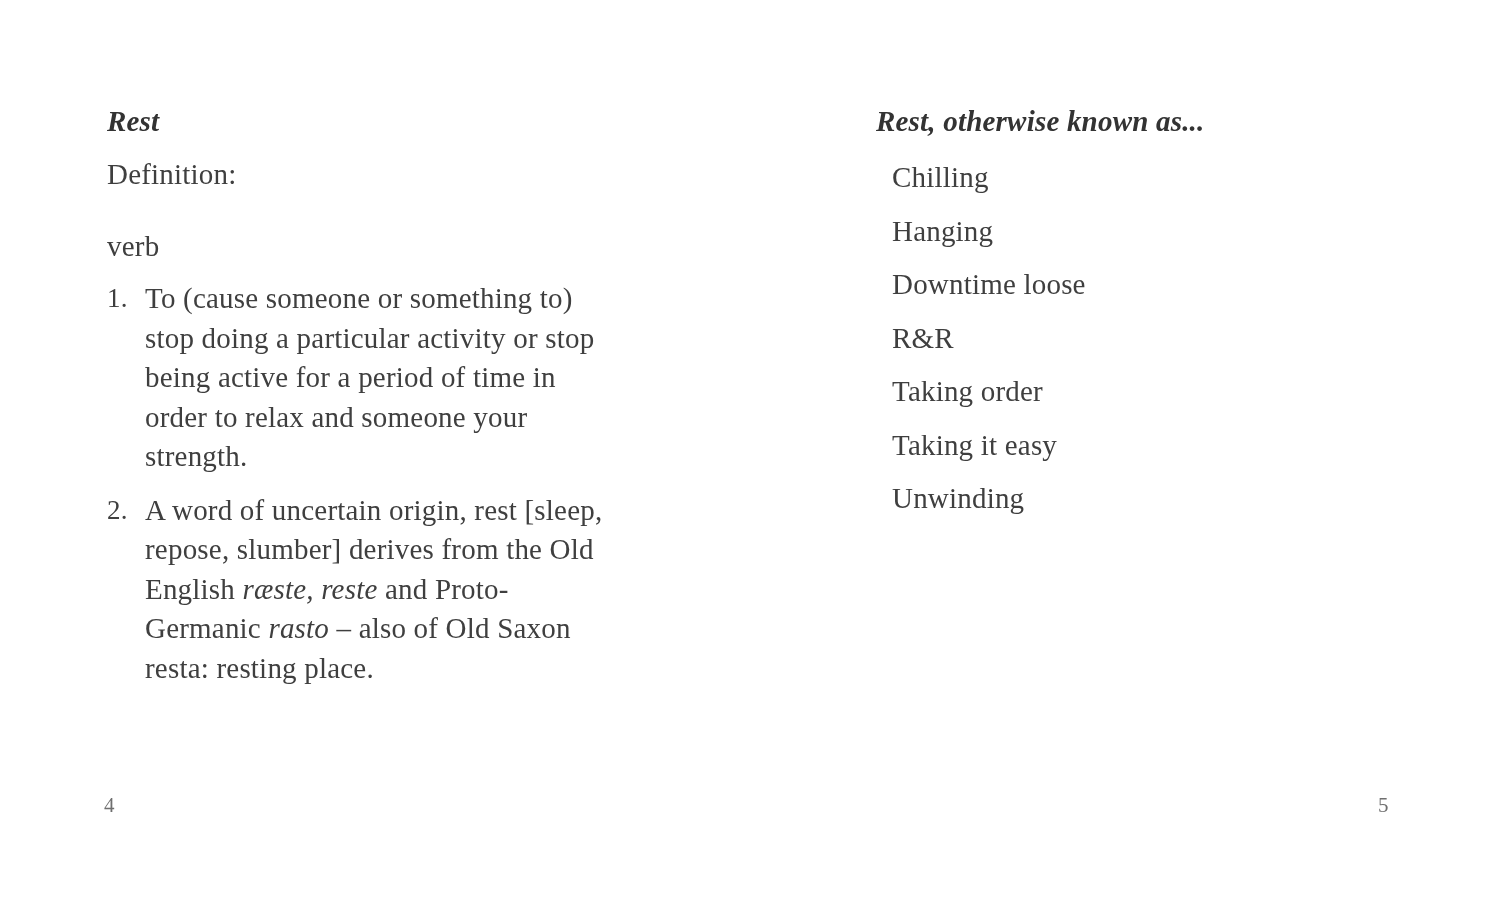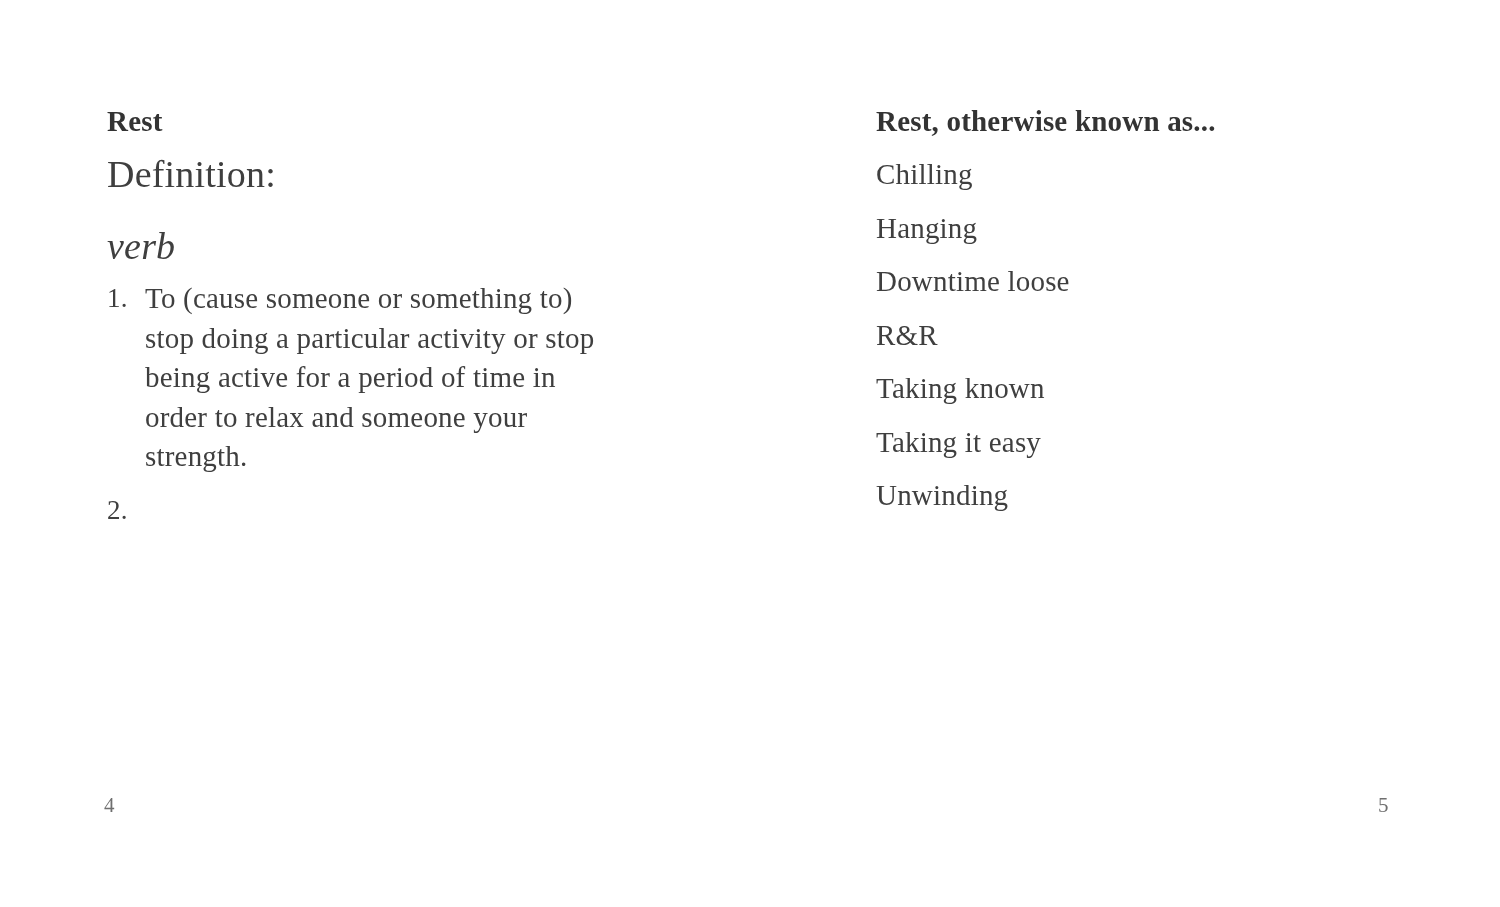--- a/index.html
+++ b/index.html
@@ -26,29 +26,29 @@
   .page-col.left  { left: 107px; width: 545px; }
   .page-col.right { left: 876px; width: 560px; }
 
   .page-title {
     font-size: 29px;
     font-weight: 700;
     color: #333333;
     line-height: 40px;
     margin: 0 0 13px 0;
     letter-spacing: 0.2px;
+    font-style: italic;
   }
   .body-line {
-    font-size: 38px;
+    font-size: 29px;
     line-height: 40px;
     margin: 0 0 13px 0;
     letter-spacing: 0.2px;
   }
   .pos {
-    font-style: italic;
     margin-top: 32px;
   }
   ol.definitions {
     list-style: none;
     margin: 4px 0 0 0;
     padding: 0;
   }
   ol.definitions li {
     position: relative;
     padding-left: 38px;
@@ -59,21 +59,21 @@
     margin: 0 0 14px 0;
   }
   ol.definitions li .num {
     position: absolute;
     left: 0;
     top: 0;
     font-size: 27px;
   }
   ul.synonyms {
     list-style: none;
-    margin: 0;
+    margin: 16px;
     padding: 0;
   }
   ul.synonyms li {
     font-size: 29px;
     line-height: 40px;
     margin: 0 0 13.5px 0;
     letter-spacing: 0.2px;
   }
   .pagenum {
     position: absolute;
@@ -90,32 +90,32 @@
 <body>
 
 <div class="spread">
 
   <section class="page-col left">
     <h1 class="page-title">Rest</h1>
     <p class="body-line">Definition:</p>
     <p class="body-line pos">verb</p>
     <ol class="definitions">
         <li><span class="num">1.</span><span><span>To (cause someone or something to) stop doing a particular activity or stop being active for a period of time in order to relax and someone your strength.</span></span></li>
-        <li><span class="num">2.</span></li>
+        <li><span class="num">2.</span><span><span>A word of uncertain origin, rest [sleep, repose, slumber] derives from the Old English </span><em>ræste, reste</em><span> and Proto-Germanic </span><em>rasto</em><span> – also of Old Saxon resta: resting place.</span></span></li>
       </ol>
   </section>
 
   <section class="page-col right">
     <h1 class="page-title">Rest, otherwise known as...</h1>
     <ul class="synonyms">
         <li>Chilling</li>
         <li>Hanging</li>
         <li>Downtime loose</li>
         <li>R&amp;R</li>
-        <li>Taking known</li>
+        <li>Taking order</li>
         <li>Taking it easy</li>
         <li>Unwinding</li>
       </ul>
   </section>
 
   <div class="pagenum left">4</div>
   <div class="pagenum right">5</div>
 
 </div>
 

